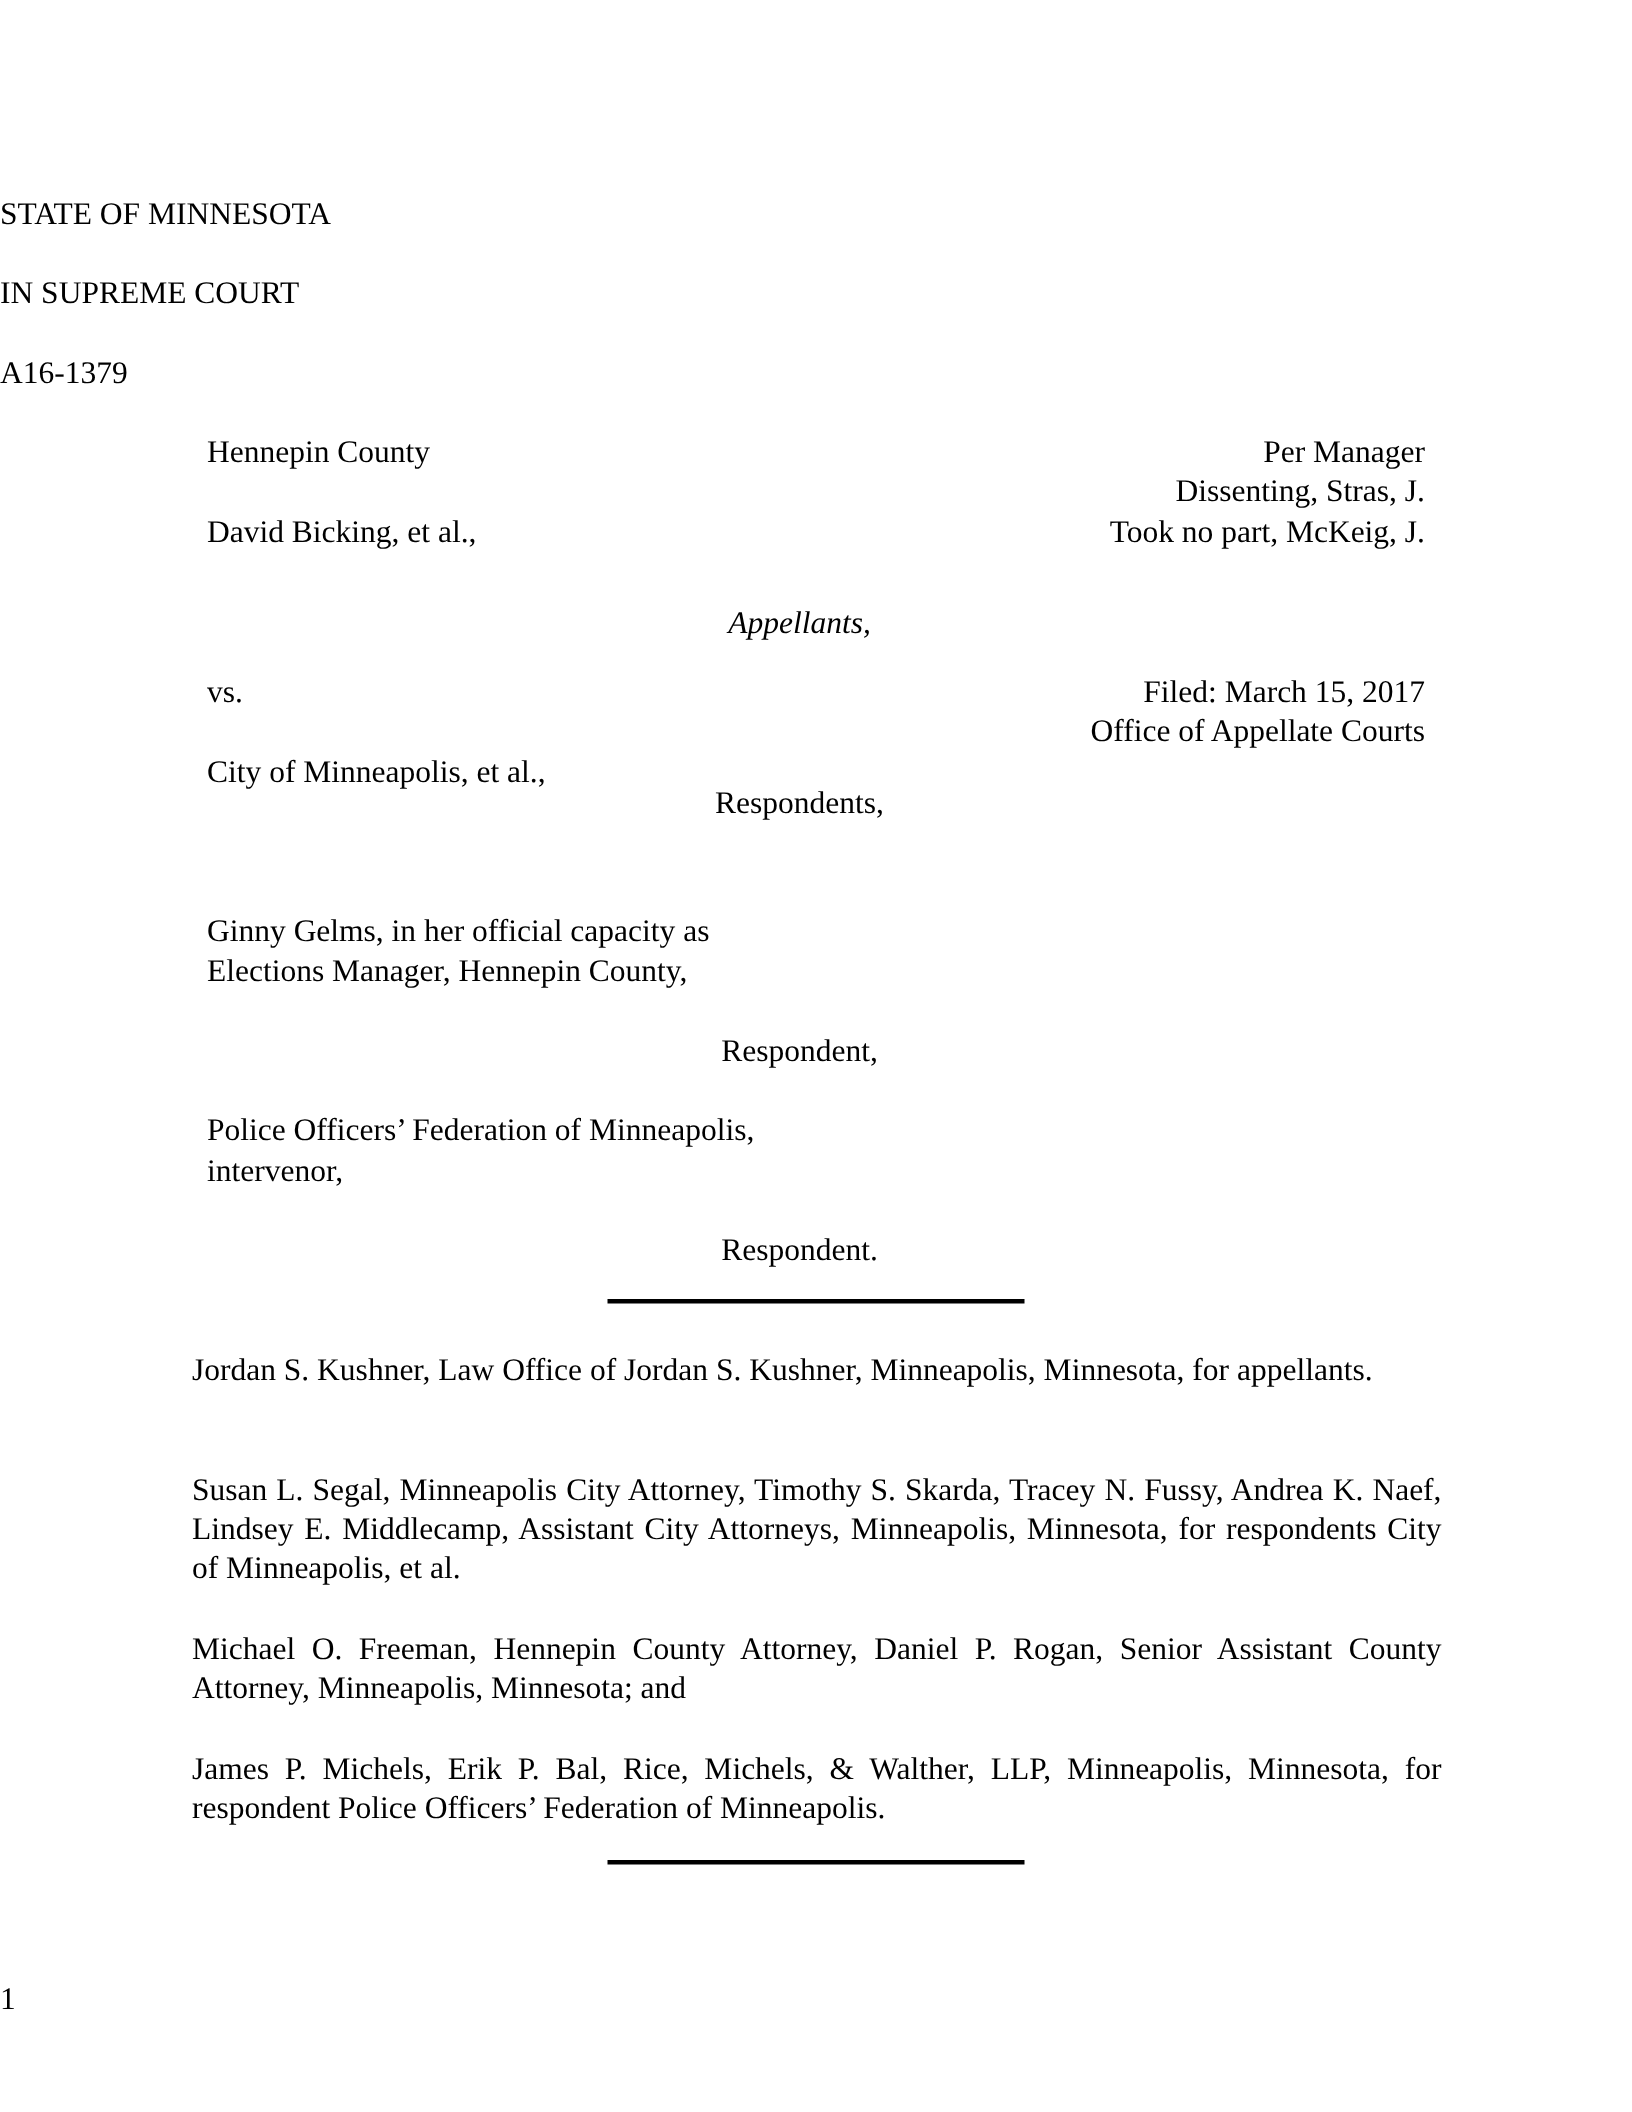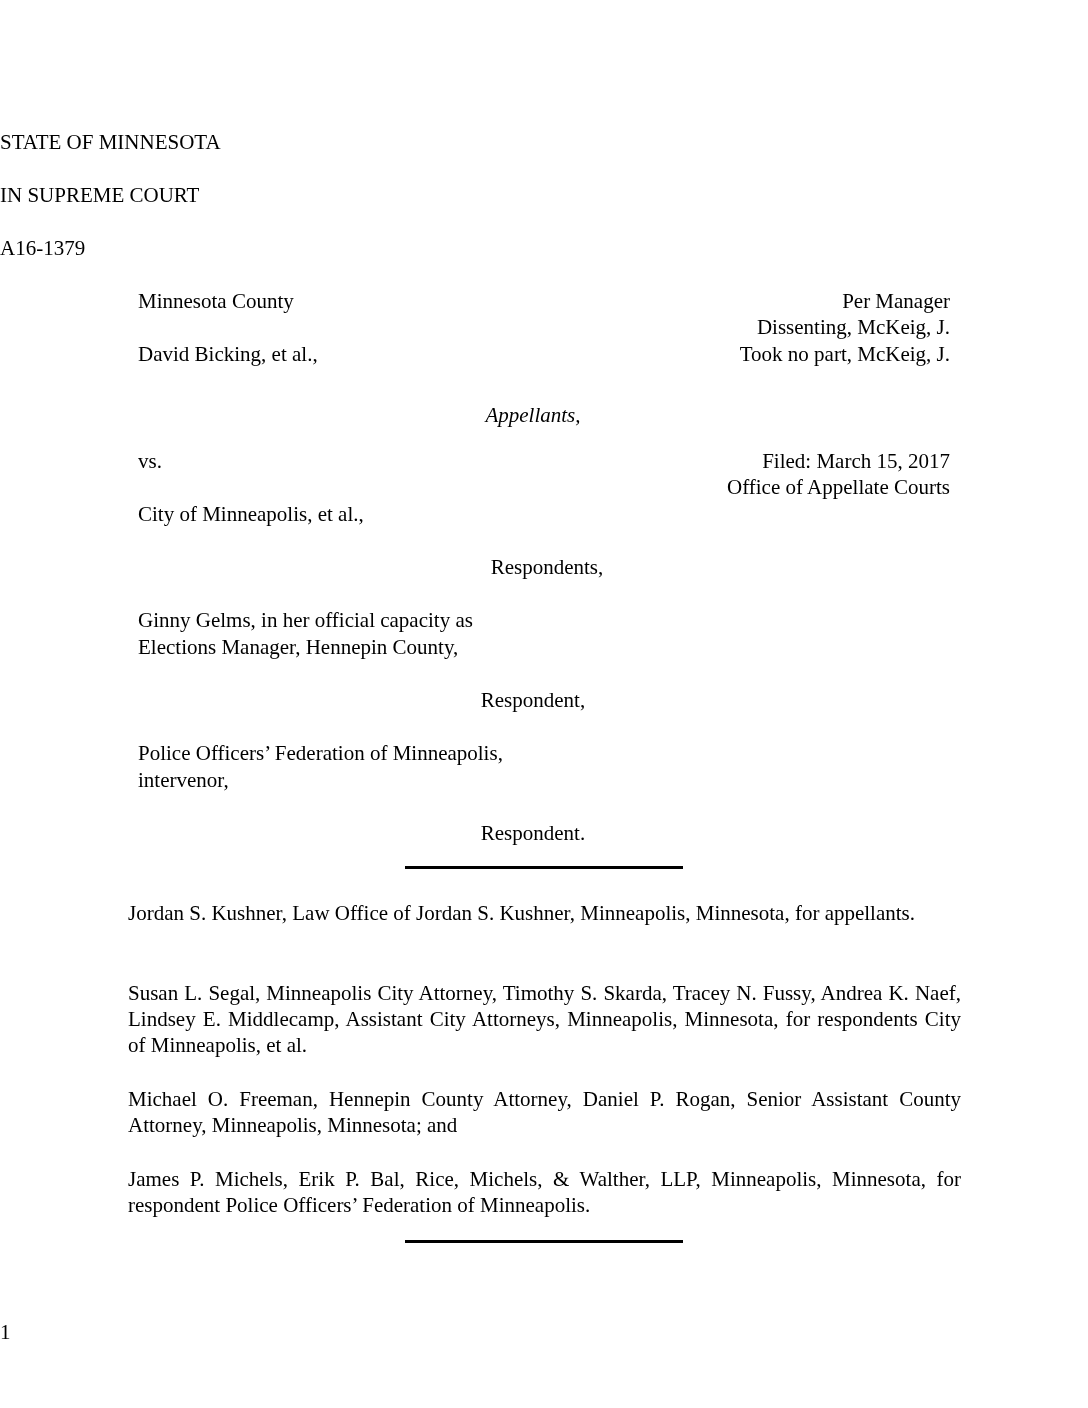--- a/index.html
+++ b/index.html
@@ -13,34 +13,34 @@
   .rule { position: absolute; left: 405px; width: 278px; height: 3px; background: #000; }
   .para { position: absolute; left: 128px; width: 833px; text-align: justify; line-height: 26px; white-space: normal; }
 </style>
 </head>
 <body>
 
 <div class="abs center" style="top:129px;">STATE OF MINNESOTA</div>
 <div class="abs center" style="top:182px;">IN SUPREME COURT</div>
 <div class="abs center" style="top:235px;">A16-1379</div>
 
-<div class="abs left" style="top:288px;">Minnesota County</div>
+<div class="abs left" style="top:288px;">Hennepin County</div>
 <div class="abs right" style="top:288px;">Per Manager</div>
-<div class="abs right" style="top:314px;">Dissenting, McKeig, J.</div>
+<div class="abs right" style="top:314px;">Dissenting, Stras, J.</div>
 <div class="abs left" style="top:341px;">David Bicking, et al.,</div>
 <div class="abs right" style="top:341px;">Took no part, McKeig, J.</div>
 
 <div class="abs mid" style="top:402px;font-style:italic;">Appellants,</div>
 
 <div class="abs left" style="top:448px;">vs.</div>
 <div class="abs right" style="top:448px;">Filed:  March 15, 2017</div>
 <div class="abs right" style="top:474px;">Office of Appellate Courts</div>
 <div class="abs left" style="top:501px;">City of Minneapolis, et al.,</div>
 
-<div class="abs mid" style="top:554px;padding-left:14px;">Respondents,</div>
+<div class="abs mid" style="top:522px;">Respondents,</div>
 
 <div class="abs left" style="top:607px;">Ginny Gelms, in her official capacity as</div>
 <div class="abs left" style="top:634px;">Elections Manager, Hennepin County,</div>
 
 <div class="abs mid" style="top:687px;">Respondent,</div>
 
 <div class="abs left" style="top:740px;">Police Officers’ Federation of Minneapolis,</div>
 <div class="abs left" style="top:767px;">intervenor,</div>
 
 <div class="abs mid" style="top:820px;font-family:Liberation Serif, serif;">Respondent.</div>

